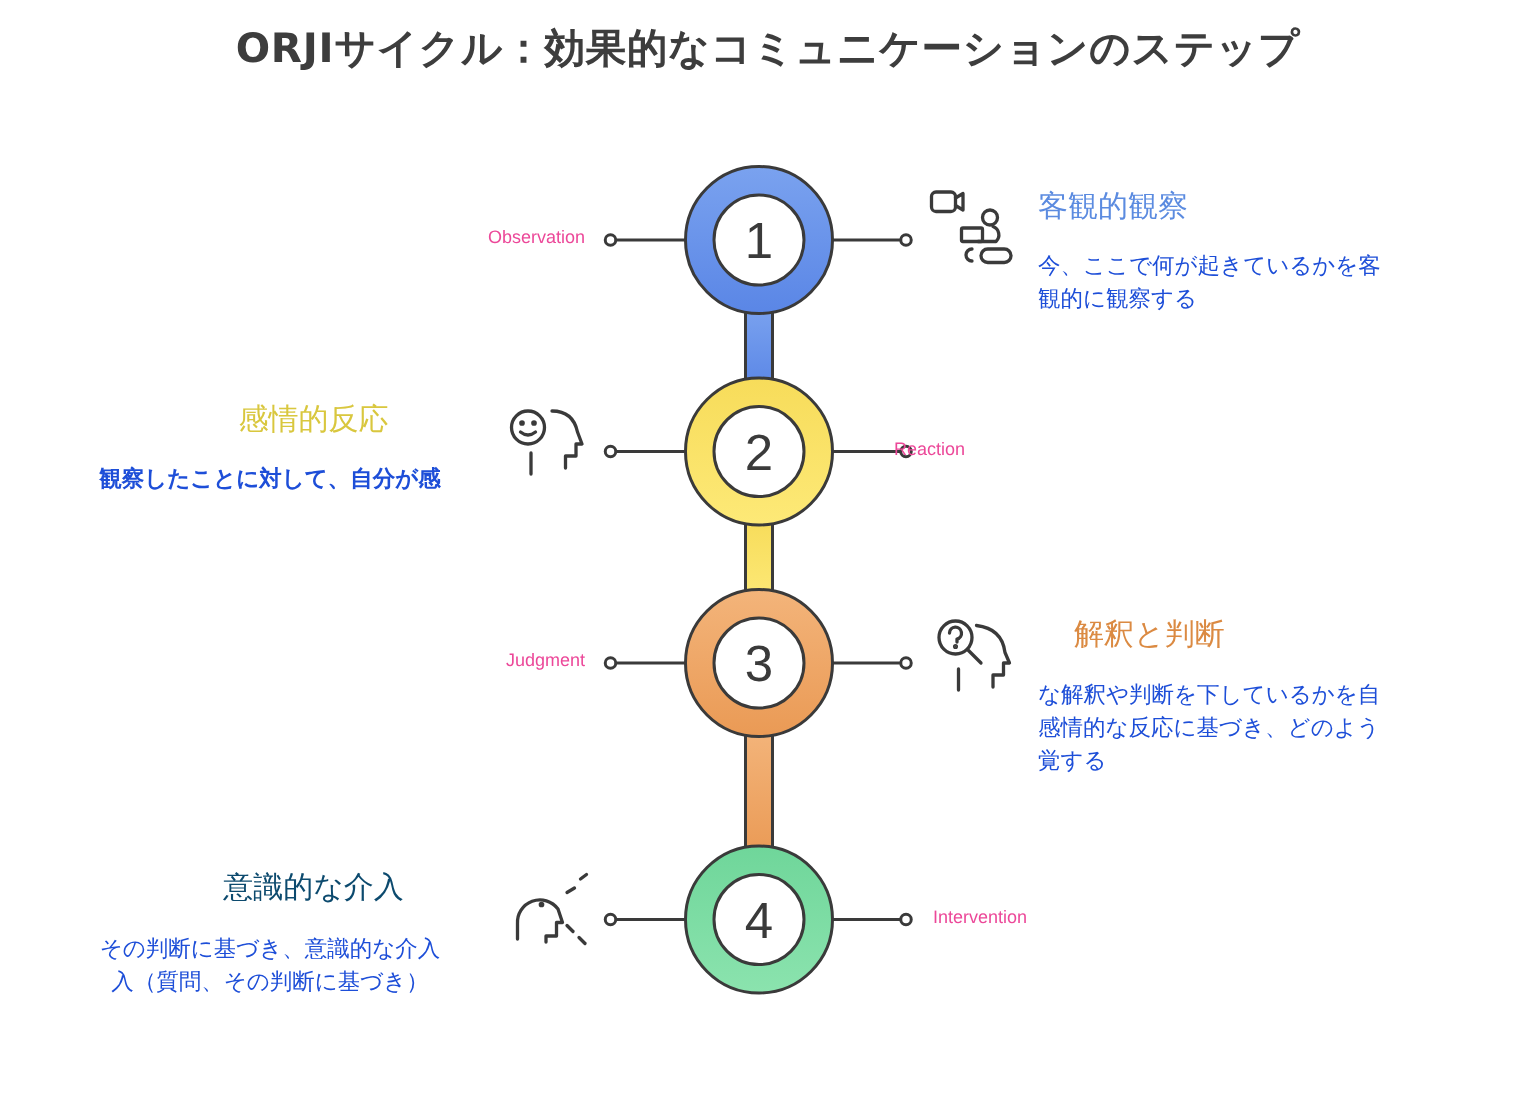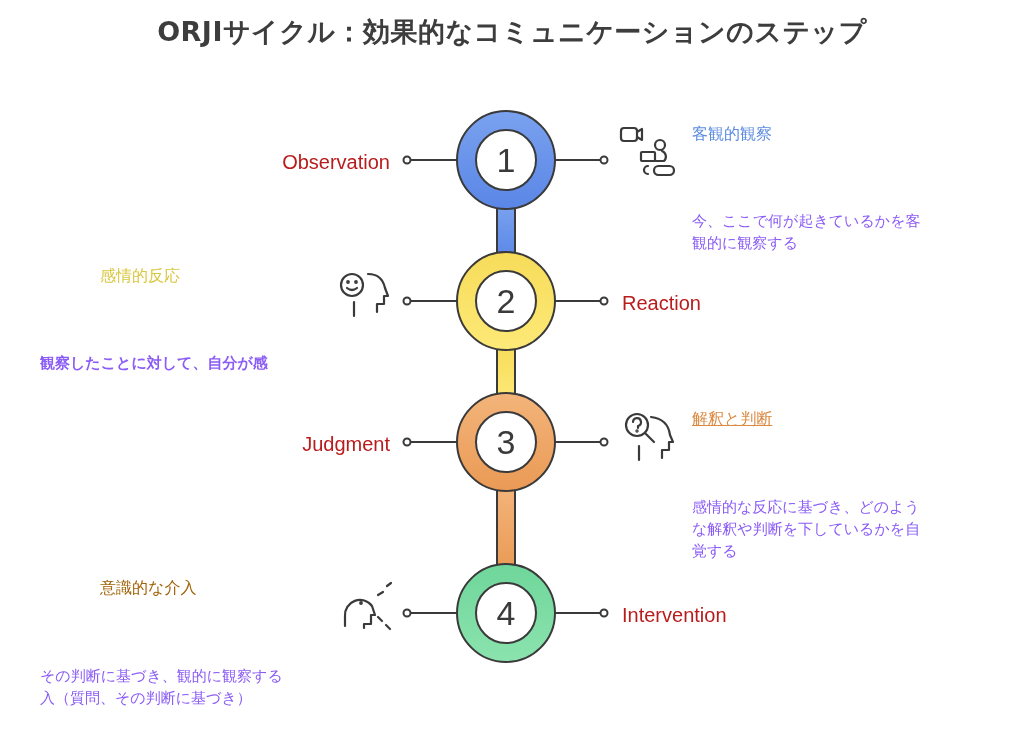--- a/index.html
+++ b/index.html
@@ -1,25 +1,25 @@
 <!DOCTYPE html>
 <html><head>
 <meta charset="utf-8">
 <style>
   html, body { margin: 0; padding: 0; background: #ffffff; }
   body { width: 1024px; height: 733px; position: relative; overflow: hidden;
          font-family: "DejaVu Sans", "Liberation Sans", sans-serif; color: #4a4a4a; }
   .title { position: absolute; left: 0; width: 1024px; top: 14px; text-align: center;
            font-size: 27px; font-weight: bold; color: #3d3d3d; letter-spacing: 0.5px; }
   svg.diagram { position: absolute; left: 0; top: 0; }
-  .en-label { position: absolute; font-family: "Liberation Sans", sans-serif; font-size: 20px; color: #b91c1c; }
+  .en-label { position: absolute; font-family: "Liberation Sans", sans-serif; font-size: 12px; color: #ec4899; }
   .en-left { text-align: right; width: 200px; }
-  .jp-head { position: absolute; font-size: 16px; }
-  .jp-desc { position: absolute; font-size: 15px; line-height: 22px; color: #8b5cf6; width: 280px; margin-top: 44px; }
-  .right { text-align: left; }
+  .jp-head { position: absolute; font-size: 20px; }
+  .jp-desc { position: absolute; font-size: 15px; line-height: 22px; color: #1d4ed8; width: 280px; }
+  .right { text-align: center; }
   .num { font-family: "Liberation Sans", sans-serif; font-size: 34px; fill: #3a3a3a; }
 </style>
 </head>
 <body>
 
 <div class="title">ORJIサイクル：効果的なコミュニケーションのステップ</div>
 
 <svg class="diagram" width="1024" height="733">
   <defs>
     <linearGradient id="gBlue" x1="0" y1="0" x2="0" y2="1">
@@ -119,39 +119,39 @@
     <path d="M345 626 v-10 a15 15 0 0 1 27 -10 l3 9 h-4 v9 h-7 v4"></path>
     <circle cx="361" cy="603" r="0.8" fill="#3a3a3a"></circle>
     <line x1="378" y1="595" x2="383" y2="592"></line>
     <line x1="387" y1="586" x2="391" y2="583"></line>
     <line x1="378" y1="617" x2="382" y2="621"></line>
     <line x1="386" y1="625" x2="390" y2="629"></line>
   </g>
 </svg>
 
 <div class="en-label en-left" style="left:190px; top:151px;">Observation</div>
-<div class="en-label" style="left:622px; top:292px;">Reaction</div>
+<div class="en-label" style="left:596px; top:292px;">Reaction</div>
 <div class="en-label en-left" style="left:190px; top:433px;">Judgment</div>
 <div class="en-label" style="left:622px; top:604px;">Intervention</div>
 
 <div class="jp-head" style="left:692px; top:124px; color:#5b8be0;">客観的観察</div>
 <div class="jp-desc" style="left:692px; top:166px;">
   <div>今、ここで何が起きているかを客</div>
   <div>観的に観察する</div>
 </div>
 
 <div class="jp-head right" style="left:100px; width:218px; top:266px; color:#d9c73e;">感情的反応</div>
 <div class="jp-desc right" style="left:40px; top:308px;font-weight:bold;">
   <div>観察したことに対して、自分が感</div>
 </div>
 
-<div class="jp-head" style="left:692px; top:409px; color:#db8a42;text-decoration:underline;">解釈と判断</div>
+<div class="jp-head" style="left:716px; top:409px; color:#db8a42;">解釈と判断</div>
 <div class="jp-desc" style="left:692px; top:452px;">
+  <div>な解釈や判断を下しているかを自</div>
   <div>感情的な反応に基づき、どのよう</div>
-  <div>な解釈や判断を下しているかを自</div>
   <div>覚する</div>
 </div>
 
-<div class="jp-head right" style="left:100px; width:218px; top:578px; color:#a16207;">意識的な介入</div>
+<div class="jp-head right" style="left:100px; width:218px; top:578px; color:#0c4a6e;">意識的な介入</div>
 <div class="jp-desc right" style="left:40px; top:621px;">
-  <div>その判断に基づき、観的に観察する</div>
+  <div>その判断に基づき、意識的な介入</div>
   <div>入（質問、その判断に基づき）</div>
 </div>
 
 </body></html>

